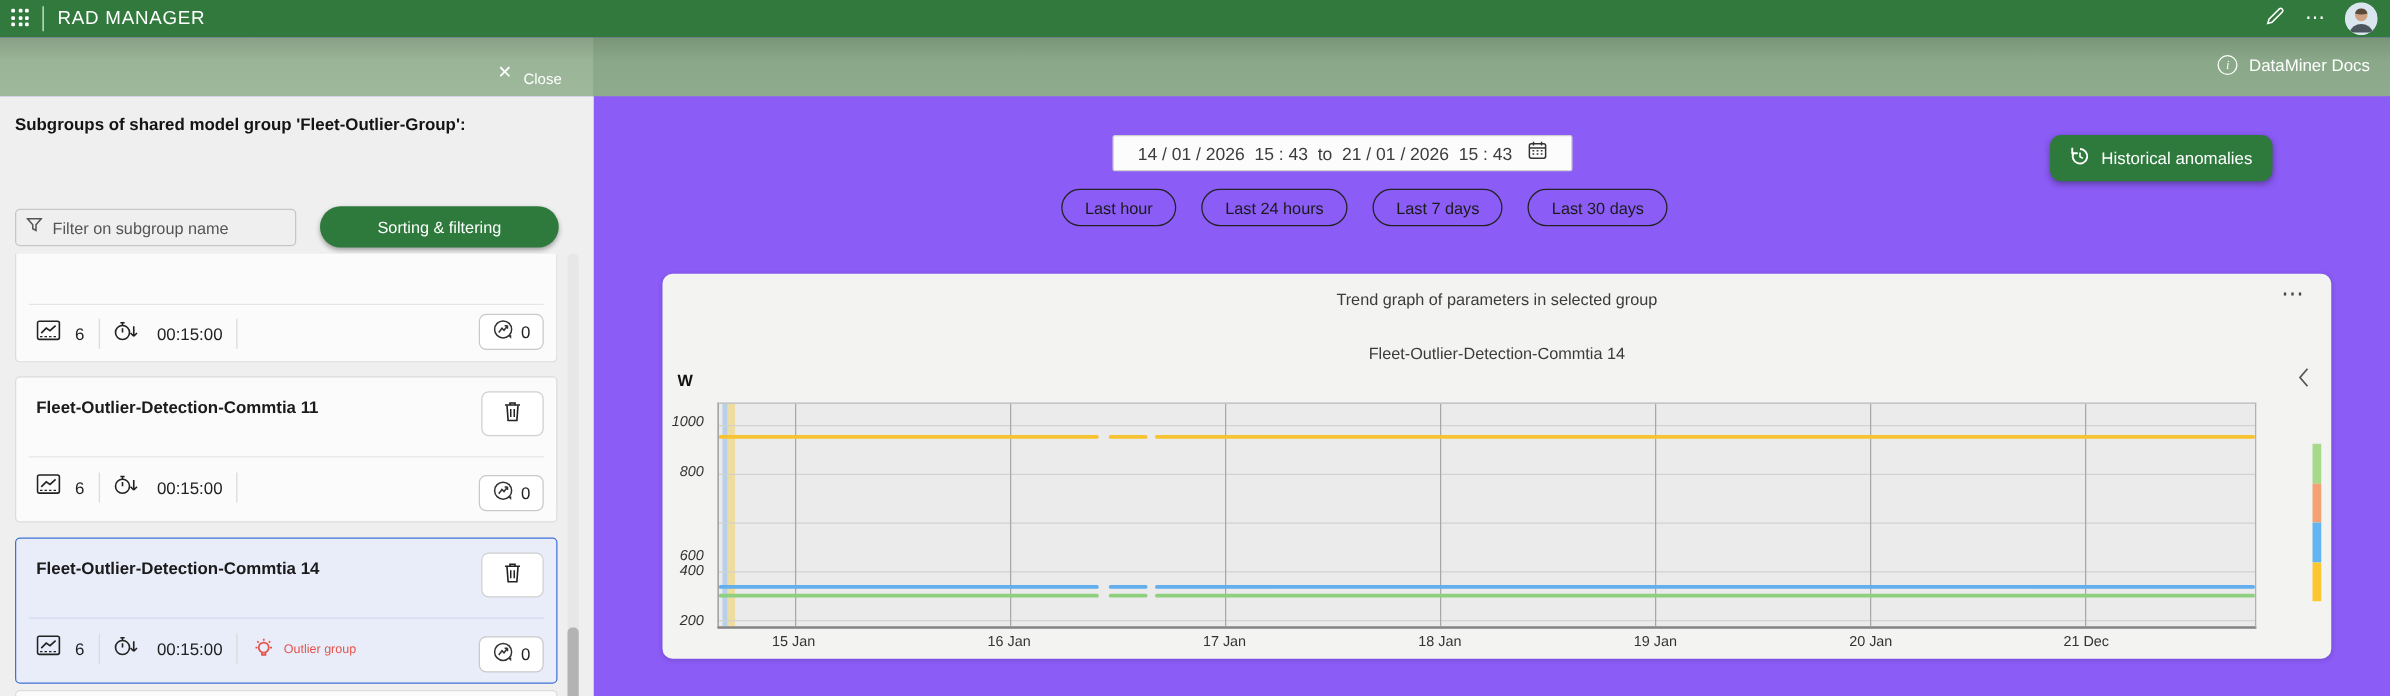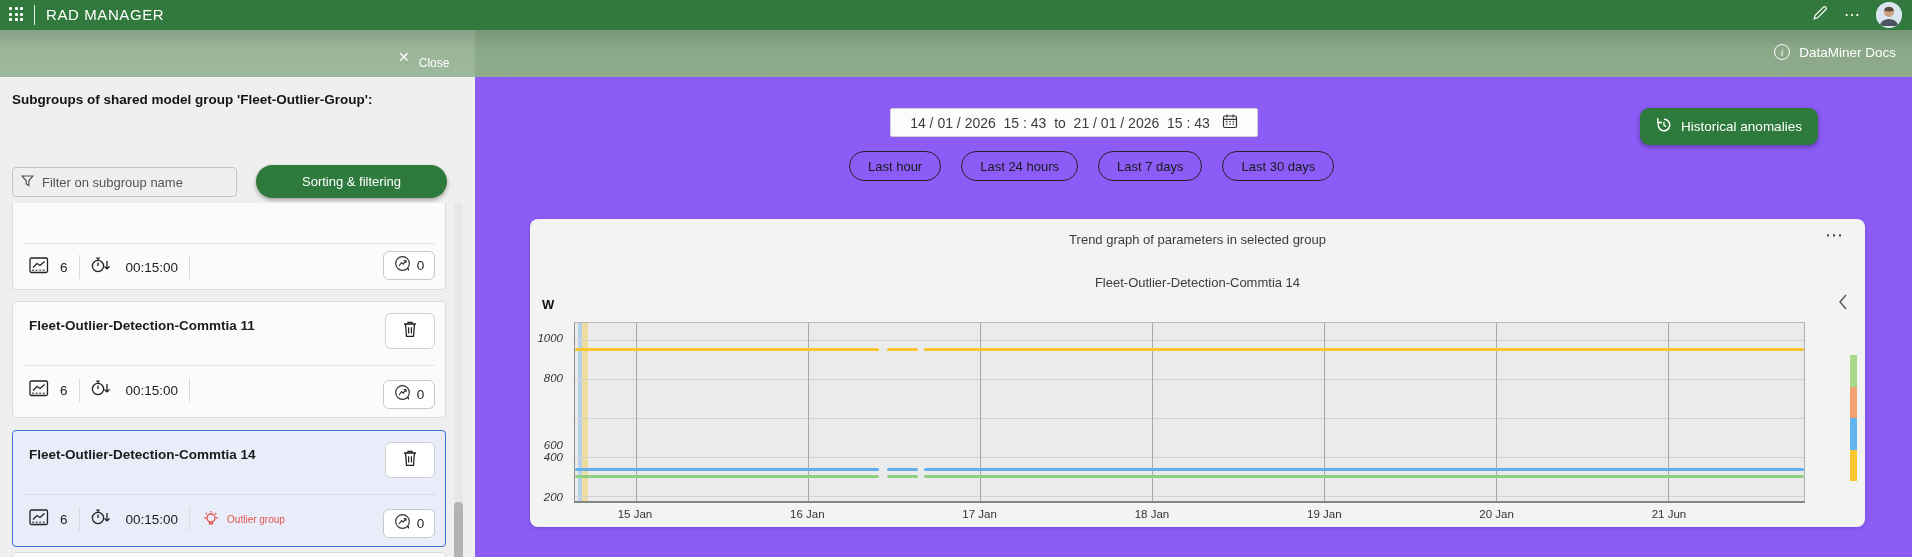--- a/index.html
+++ b/index.html
@@ -351,21 +351,21 @@
         <div style="top: calc(75.2747% - 7px);">400</div>
         <div style="top: calc(97.2527% - 7px);">200</div>
       </div>
     <div class="x-labels">
         <div style="left: 4.95%;">15 Jan</div>
         <div style="left: 18.95%;">16 Jan</div>
         <div style="left: 32.95%;">17 Jan</div>
         <div style="left: 46.95%;">18 Jan</div>
         <div style="left: 60.95%;">19 Jan</div>
         <div style="left: 74.95%;">20 Jan</div>
-        <div style="left: 88.95%;">21 Jun</div>
+        <div style="left: 88.95%;">21 Dec</div>
       </div>
     <div class="legend-strip">
         <div style="height: 32px; background: rgb(167, 217, 139);"></div>
         <div style="height: 31px; background: rgb(244, 161, 115);"></div>
         <div style="height: 32px; background: rgb(99, 181, 242);"></div>
         <div style="height: 31px; background: rgb(251, 199, 49);"></div>
       </div>
   </div>
 
 </div>

